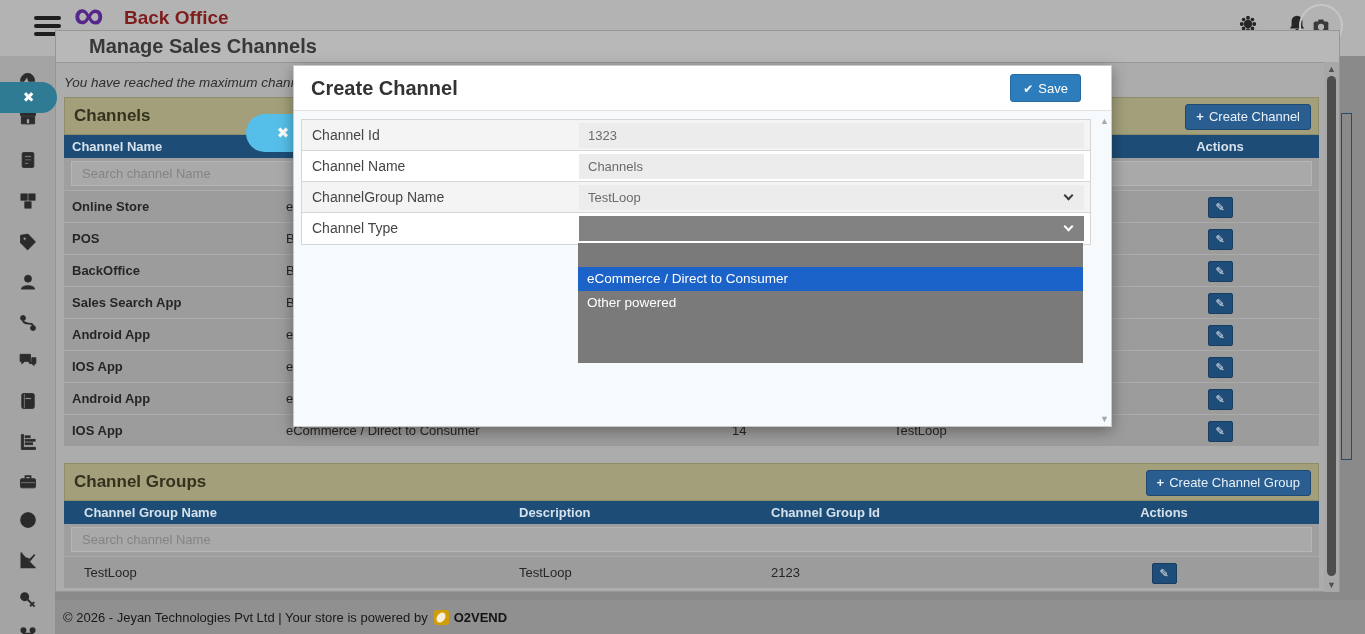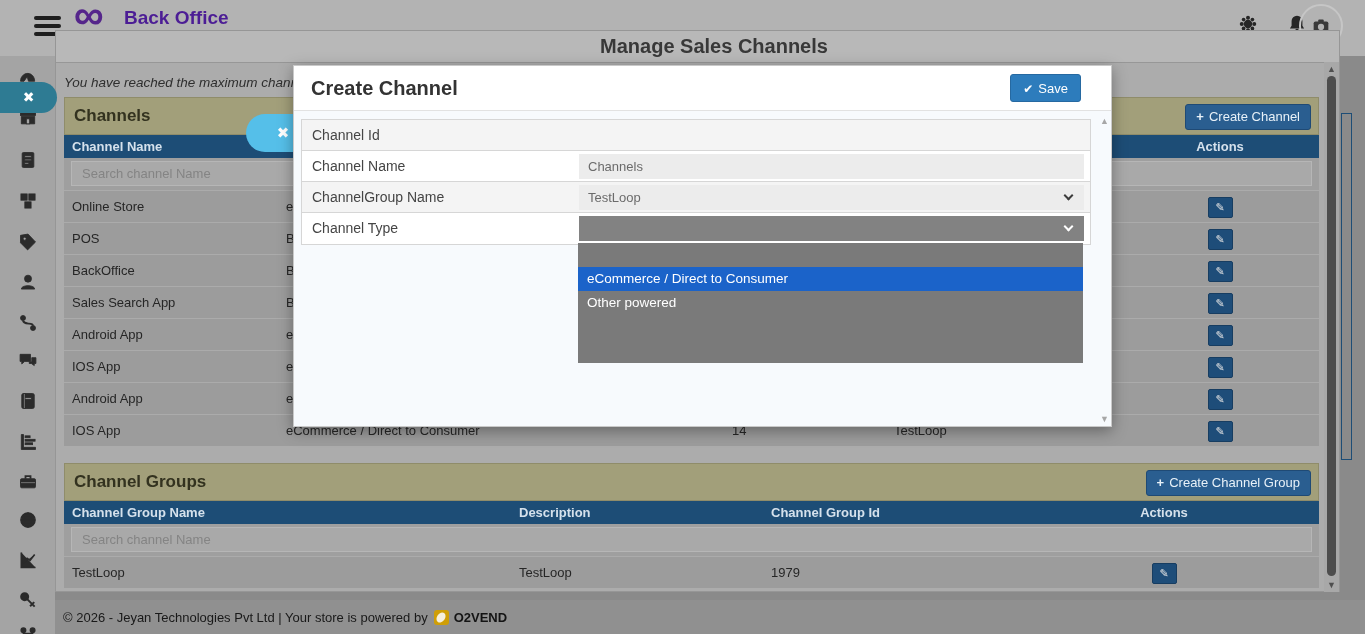--- a/index.html
+++ b/index.html
@@ -4,57 +4,57 @@
 <style>
   html,body{margin:0;padding:0;background:#6f6f6f;font-family:"Liberation Sans",sans-serif;}
   .stage{position:relative;width:1365px;height:634px;overflow:hidden;background:#8a8a8a;}
   .stage *{box-sizing:border-box;}
 
   
   .navbar{position:absolute;left:0;top:0;width:1365px;height:56px;background:#b3b3b3;z-index:1;}
   .burger{position:absolute;left:34px;top:16px;width:27px;cursor:pointer;}
   .burger i{display:block;height:4px;background:#1e1e1e;border-radius:2px;margin-bottom:4px;}
   .brand-logo{position:absolute;left:74px;top:-9px;font-size:42px;font-weight:bold;color:#55268b;}
-  .brand{position:absolute;left:124px;top:7px;font-size:19px;font-weight:600;color:#4c1d95;}
+  .brand{position:absolute;left:124px;top:7px;font-size:19px;font-weight:600;color:#7f1d1d;}
   .nav-ic{position:absolute;top:14px;width:20px;height:20px;color:#262626;}
   .nav-ic svg{width:100%;height:100%;fill:#262626;}
   .gear{left:1238px;}
   .bell{left:1287px;}
   .avatar{position:absolute;left:1299px;top:4px;width:44px;height:44px;border:2px solid #c6c6c6;border-radius:50%;display:flex;align-items:center;justify-content:center;}
   .avatar svg{width:22px;height:22px;fill:#3a3a3a;}
 
   
   .sidebar{position:absolute;left:0;top:56px;width:55px;height:578px;background:#a4a4a4;z-index:1;}
   .sb-it{position:absolute;left:18px;width:20px;height:20px;cursor:pointer;}
   .sb-it svg{width:20px;height:20px;fill:#2b2b2b;stroke:#2b2b2b;}
 
   
   .dialog{position:absolute;left:55px;top:30px;width:1285px;height:562px;background:#acacac;border:1px solid #969696;z-index:2;}
-  .dlg-title{height:32px;background:#b8b8b8;border-bottom:1px solid #979797;font-size:20px;font-weight:600;color:#383838;line-height:30px;padding-left:33px;text-align:center;}
+  .dlg-title{height:32px;background:#b8b8b8;border-bottom:1px solid #979797;font-size:20px;font-weight:600;color:#383838;line-height:30px;padding-left:33px;}
   .note{position:absolute;left:8px;top:44px;width:230px;height:17px;overflow:hidden;white-space:nowrap;font-style:italic;font-size:13.5px;color:#2e2e2e;}
 
   .panel{position:absolute;left:8px;width:1255px;}
   .p-head{position:relative;height:38px;background:#a29f7a;border:1px solid #8f8c6a;}
   .p-title{font-size:17px;font-weight:bold;color:#33321f;line-height:36px;padding-left:9px;}
   .p-btn{position:absolute;right:7px;top:6px;height:26px;padding:0 10px;background:#2a5e90;border:1px solid #1f4a75;border-radius:3px;color:#e8f1f8;font-size:13px;line-height:24px;cursor:pointer;font-family:inherit;}
   .p-btn .pl{font-weight:bold;margin-right:5px;}
   .thead{position:relative;height:23px;background:#1d4d76;}
   .thead span{position:absolute;top:0;line-height:23px;font-size:13px;font-weight:bold;color:#d5e1ec;}
   .srow{position:relative;height:32px;background:#9f9f9f;}
   .srow input{position:absolute;left:7px;right:7px;top:3px;height:25px;background:#a9a9a9;border:1px solid #b6b6b6;padding-left:10px;font-size:13px;color:#3a3a3a;font-family:inherit;}
   .srow input::placeholder{color:#848484;}
   .trow{position:relative;height:32px;background:#9c9c9c;border-top:1px solid #ababab;}
   .trow span{position:absolute;top:0;line-height:31px;font-size:13px;color:#262626;white-space:nowrap;}
   .acell{position:absolute;top:0;height:32px;display:flex;align-items:center;justify-content:center;}
   .pencil{width:25px;height:21px;background:#1e4d79;border:1px solid #173d61;border-radius:2px;color:#e3e3e3;font-size:11px;line-height:19px;text-align:center;cursor:pointer;padding:0;}
   
-  .c-name{left:8px;} .c-type{left:222px;} .c-id{left:668px;} .c-group{left:830px;}
+  .c-name{left:8px;font-weight:bold;} .c-type{left:222px;} .c-id{left:668px;} .c-group{left:830px;}
   .c-act{left:1060px;width:192px;text-align:center;}
   
-  .g-name{left:8px;} .g-desc{left:455px;} .g-id{left:707px;}
+  .g-name{left:20px;} .g-desc{left:455px;} .g-id{left:707px;}
   .g-act{left:1000px;width:200px;text-align:center;}
 
   .panel.channels{top:66px;}
   .panel.groups{top:432px;}
 
   
   .toastL{position:absolute;left:0;top:82px;width:57px;height:31px;background:#2e7b93;border-radius:0 16px 16px 0;z-index:5;color:#fff;font-size:14px;text-align:center;line-height:31px;cursor:pointer;}
   .toastR{position:absolute;left:246px;top:114px;width:74px;height:38px;background:#55bfe9;border-radius:19px;z-index:5;color:#fff;font-size:15px;text-align:center;line-height:38px;cursor:pointer;}
 
   
@@ -311,21 +311,21 @@
         <span class="g-desc">Description</span>
         <span class="g-id">Channel Group Id</span>
         <span class="g-act">Actions</span>
       </div>
       <div class="srow">
         <input placeholder="Search channel Name" style="">
       </div>
       <div class="trow">
         <span class="g-name">TestLoop</span>
         <span class="g-desc">TestLoop</span>
-        <span class="g-id">1979</span>
+        <span class="g-id">2123</span>
         <span class="acell g-act">
             <button class="pencil">✎</button>
           </span>
       </div>
     </div>
   </section>
 
   <div class="toastL"><span>✖</span></div>
   <div class="toastR"><span>✖</span></div>
 
@@ -346,20 +346,21 @@
 
   <div class="modal">
     <div class="m-head">
       <div class="m-title">Create Channel</div>
       <button class="save"><span class="chk">✔</span><span>Save</span></button>
     </div>
 
     <div class="form">
       <div class="frow odd">
         <span class="flabel">Channel Id</span>
+        <div class="fctrl">1323</div>
       </div>
       <div class="frow even">
         <span class="flabel">Channel Name</span>
         <div class="fctrl">Channels</div>
       </div>
       <div class="frow odd">
         <span class="flabel">ChannelGroup Name</span>
         <div class="fctrl"><span>TestLoop</span><span class="chev"></span></div>
       </div>
       <div class="frow even">

